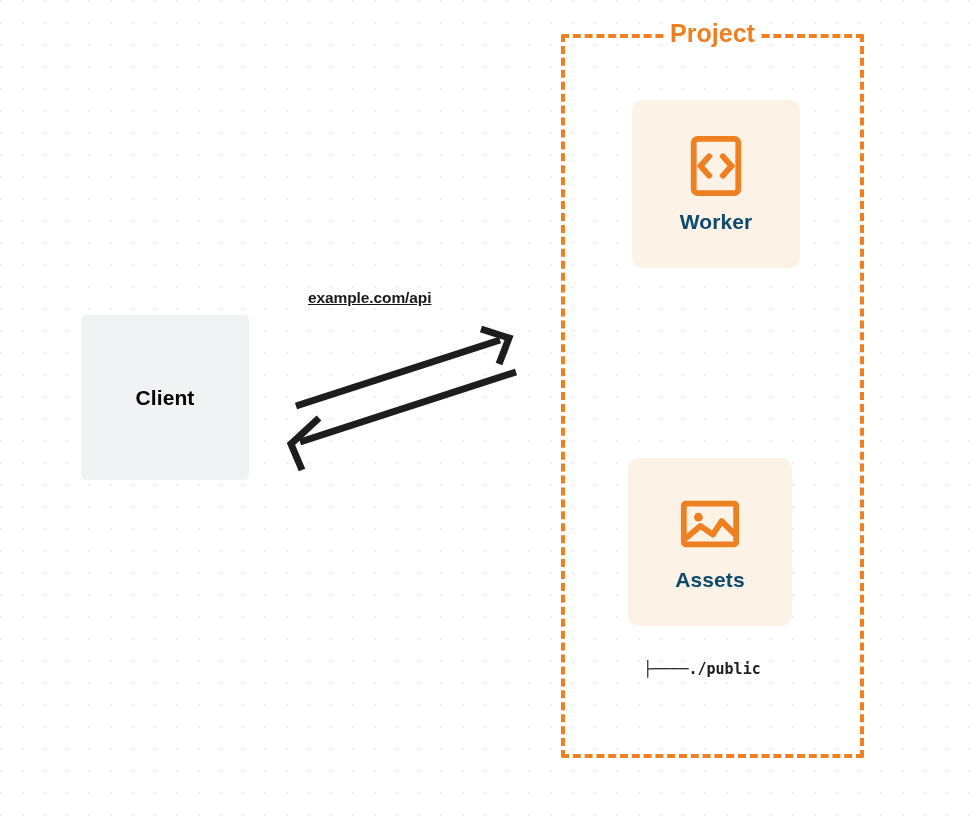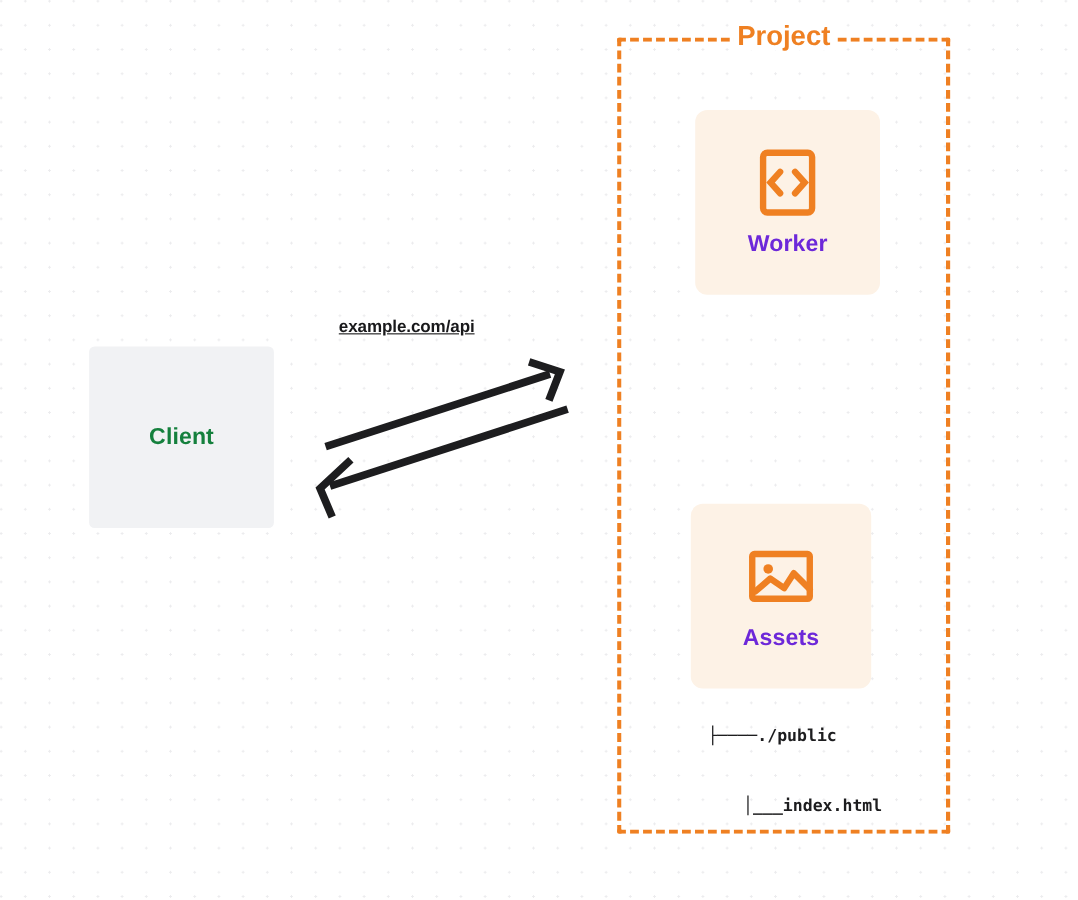--- a/index.html
+++ b/index.html
@@ -30,21 +30,21 @@
     height: 165px;
     background: #f1f2f4;
     border-radius: 5px;
     display: flex;
     align-items: center;
     justify-content: center;
   }
   .client-label {
     font-size: 21px;
     font-weight: bold;
-    color: #15803d;
+    color: #000000;
     letter-spacing: 0.1px;
   }
 
   
   .arrows-svg {
     position: absolute;
     left: 0;
     top: 0;
     width: 980px;
     height: 818px;
@@ -111,21 +111,21 @@
     height: 168px;
   }
   .card-icon {
     width: 62px;
     height: 62px;
     margin-bottom: 13px;
   }
   .card-label {
     font-size: 21px;
     font-weight: bold;
-    color: #6d28d9;
+    color: #0c4a6e;
     letter-spacing: 0.1px;
   }
 
   
   .file-tree {
     position: absolute;
     left: 602px;
     top: 617px;
     width: 200px;
     font-family: "DejaVu Sans Mono", "Liberation Mono", monospace;
@@ -184,17 +184,16 @@
     <svg class="card-icon" viewBox="0 0 64 64" xmlns="http://www.w3.org/2000/svg">
       <rect x="5" y="11" width="54" height="42" rx="2" ry="2" fill="none" stroke="#ef8022" stroke-width="6"></rect>
       <circle cx="20" cy="25" r="4.5" fill="#ef8022"></circle>
       <polyline points="8,46 22,34 35,43 44,29 59,44" fill="none" stroke="#ef8022" stroke-width="6" stroke-linecap="round" stroke-linejoin="round"></polyline>
     </svg>
     <span class="card-label">Assets</span>
   </div>
 
   <div class="file-tree">
     <span class="tree-row root"><span>├────</span><span>./public</span></span>
-    <span class="tree-row"><span>│___</span><span>index.html</span></span>
     
   </div>
 
 </div>
 
 </body></html>

